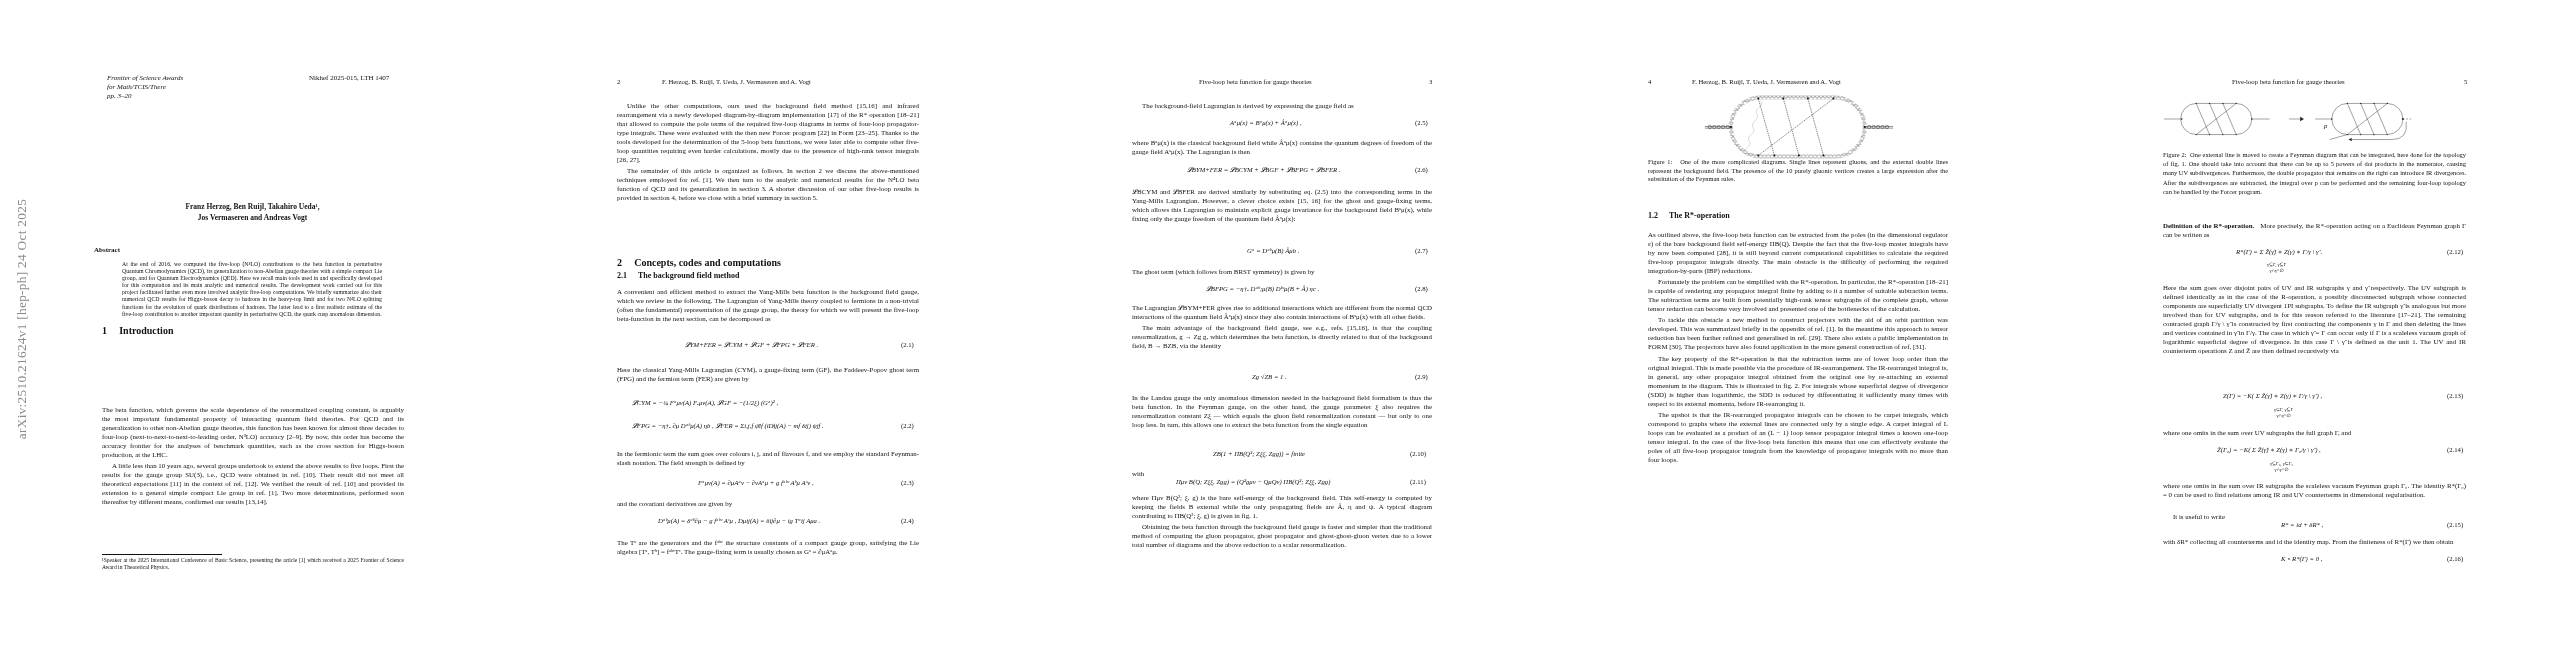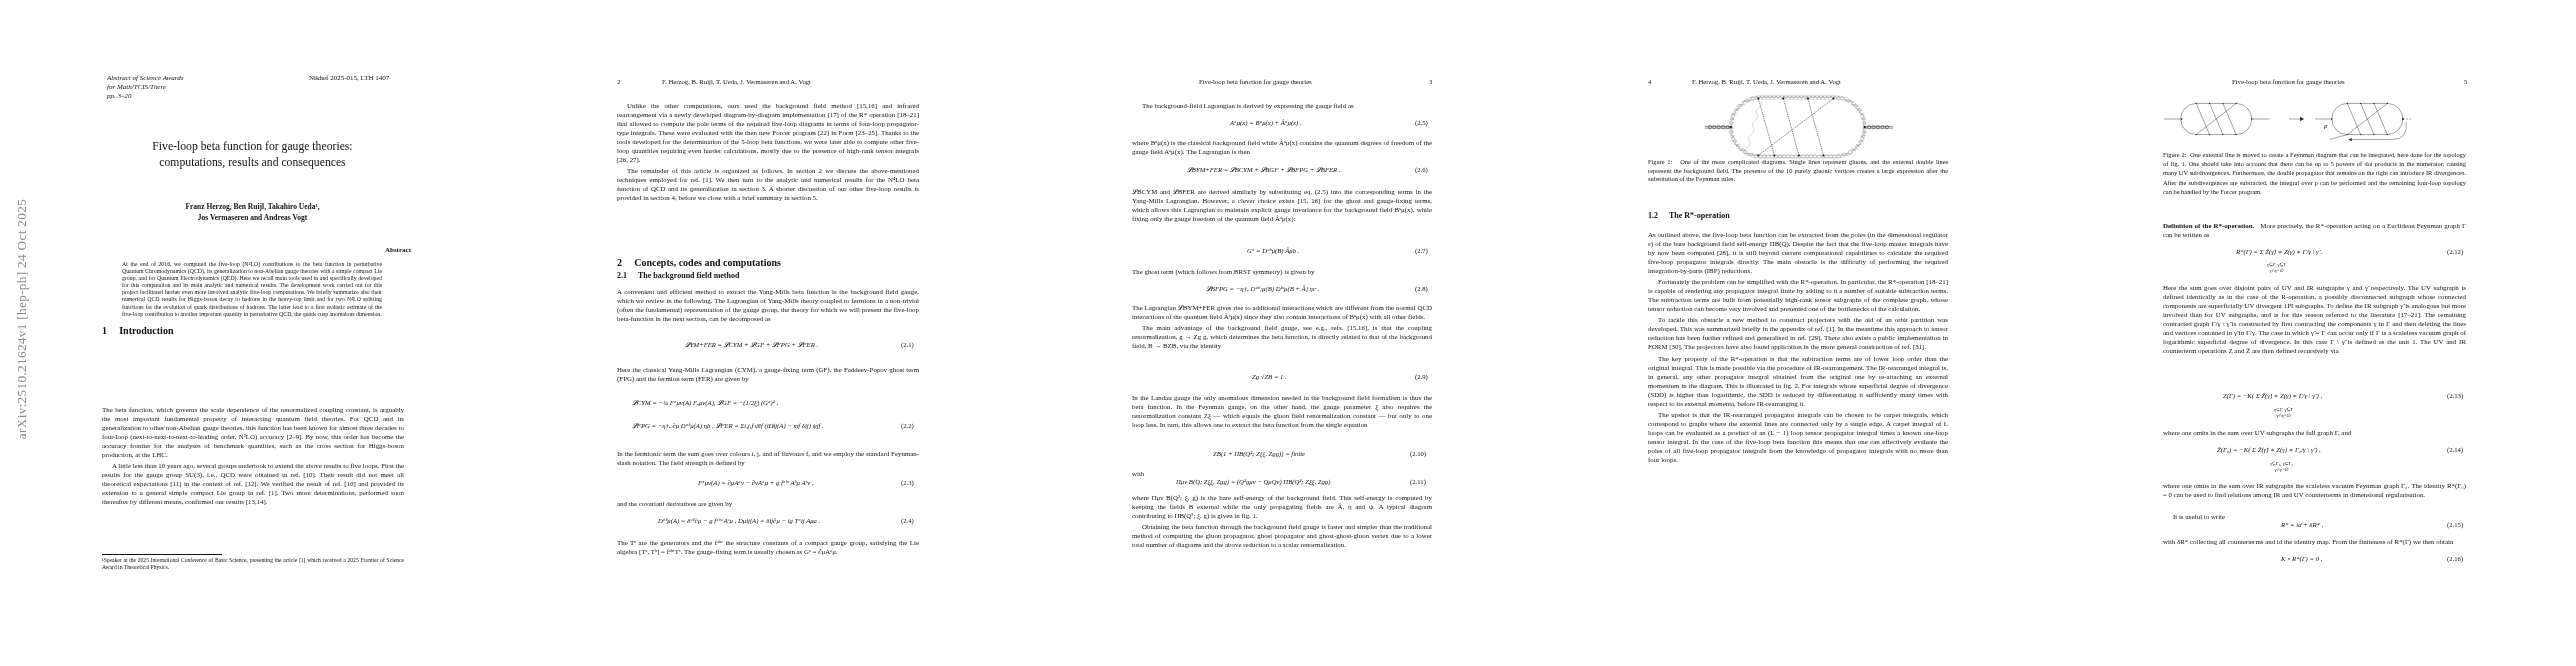--- a/index.html
+++ b/index.html
@@ -20,37 +20,33 @@
   .stamp { position:absolute; left:7.8px; top:311px; transform:rotate(-90deg); transform-origin:center center;
            color:#8a8a8a; font-size:13.3px; white-space:nowrap; width:256px; text-align:center; margin-left:-114px; letter-spacing:0.3px; }
 </style>
 </head>
 <body>
 
 <div class="page" style="left:0;">
   <div class="stamp">arXiv:2510.21624v1  [hep-ph]  24 Oct 2025</div>
 
   <div class="abs" style="left:107px;top:74px;font-size:7px;line-height:9.2px;font-style:italic;">
-    <div>Abstract of Science Awards</div>
+    <div>Frontier of Science Awards</div>
     <div>for Math/TCIS/There</div>
     <div>pp. 3–20</div>
   </div>
   <div class="abs" style="left:303px;top:74px;font-size:7px;padding-left:6px;">Nikhef 2025-015, LTH 1407</div>
 
-  <div class="abs" style="left:94px;top:139px;width:317px;text-align:center;font-size:11.7px;line-height:15.6px;">
-    <div>Five-loop beta function for gauge theories:</div>
-    <div>computations, results and consequences</div>
-  </div>
 
   <div class="abs" style="left:94px;top:201px;width:317px;text-align:center;font-size:7.5px;line-height:11px;font-weight:bold;">
     <div>Franz Herzog, Ben Ruijl, Takahiro Ueda¹,</div>
     <div>Jos Vermaseren and Andreas Vogt</div>
   </div>
 
-  <div class="abs" style="left:94px;top:246px;width:317px;text-align:right;font-size:7px;font-weight:bold;">Abstract</div>
+  <div class="abs" style="left:94px;top:246px;width:317px;text-align:left;font-size:7px;font-weight:bold;">Abstract</div>
   <div class="abs small j" style="left:122px;top:261px;width:260px;font-size:5.8px;line-height:7.1px;">At the end of 2016, we computed the five-loop (N⁴LO) contributions to the beta function in perturbative Quantum Chromodynamics (QCD), its generalization to non-Abelian gauge theories with a simple compact Lie group, and for Quantum Electrodynamics (QED). Here we recall main tools used in and specifically developed for this computation and its main analytic and numerical results. The development work carried out for this project facilitated further even more involved analytic five-loop computations. We briefly summarize also their numerical QCD results for Higgs-boson decay to hadrons in the heavy-top limit and for two N⁴LO splitting functions for the evolution of quark distributions of hadrons. The latter lead to a first realistic estimate of the five-loop contribution to another important quantity in perturbative QCD, the quark cusp anomalous dimension.</div>
 
   <div class="abs h1" style="left:102px;top:325px;">
     <span>1</span><span style="display:inline-block;width:12.2px;"></span><span>Introduction</span>
   </div>
 
   <div class="abs body j" style="left:102px;top:405px;width:302px;">
     <p>The beta function, which governs the scale dependence of the renormalized coupling constant, is arguably the most important fundamental property of interacting quantum field theories. For QCD and its generalization to other non-Abelian gauge theories, this function has been known for almost three decades to four-loop (next-to-next-to-next-to-leading order, N³LO) accuracy [2–9]. By now, this order has become the accuracy frontier for the analyses of benchmark quantities, such as the cross section for Higgs-boson production, at the LHC.</p>
     <p class="ind">A little less than 10 years ago, several groups undertook to extend the above results to five loops. First the results for the gauge group SU(3), i.e., QCD were obtained in ref. [10]. Their result did not meet all theoretical expectations [11] in the context of ref. [12]. We verified the result of ref. [10] and provided its extension to a general simple compact Lie group in ref. [1]. Two more determinations, performed soon thereafter by different means, confirmed our results [13,14].</p>
   </div>

